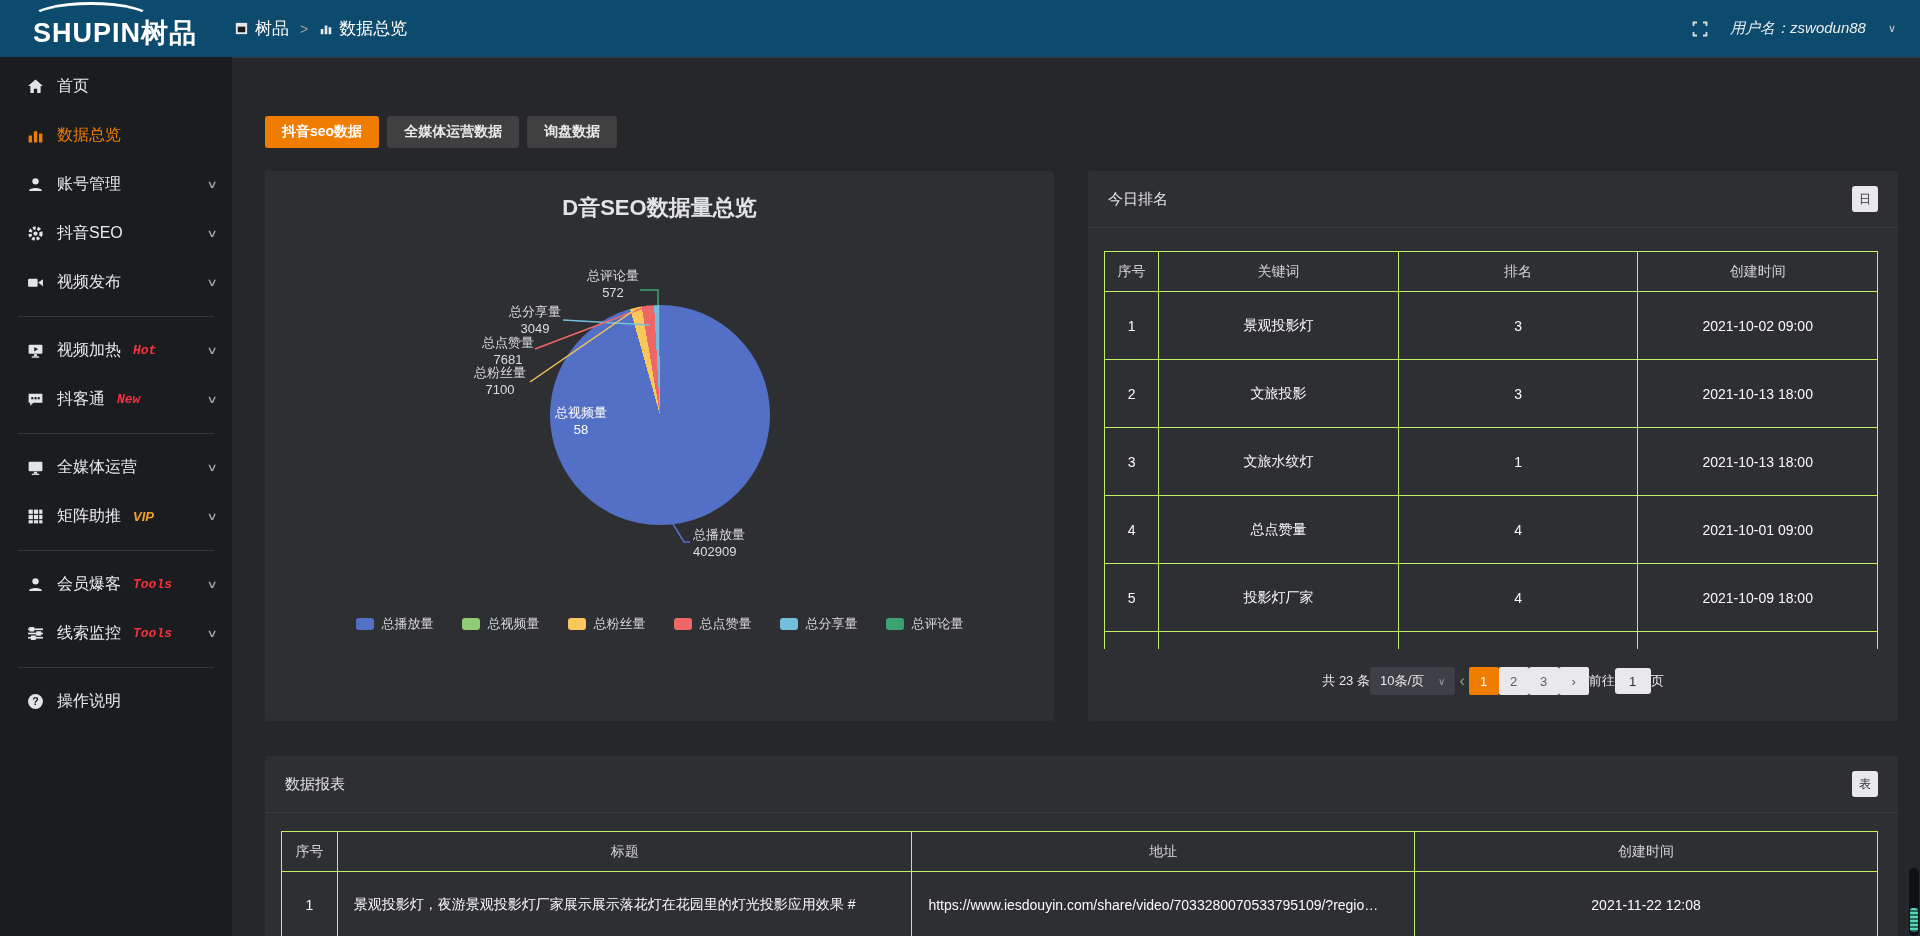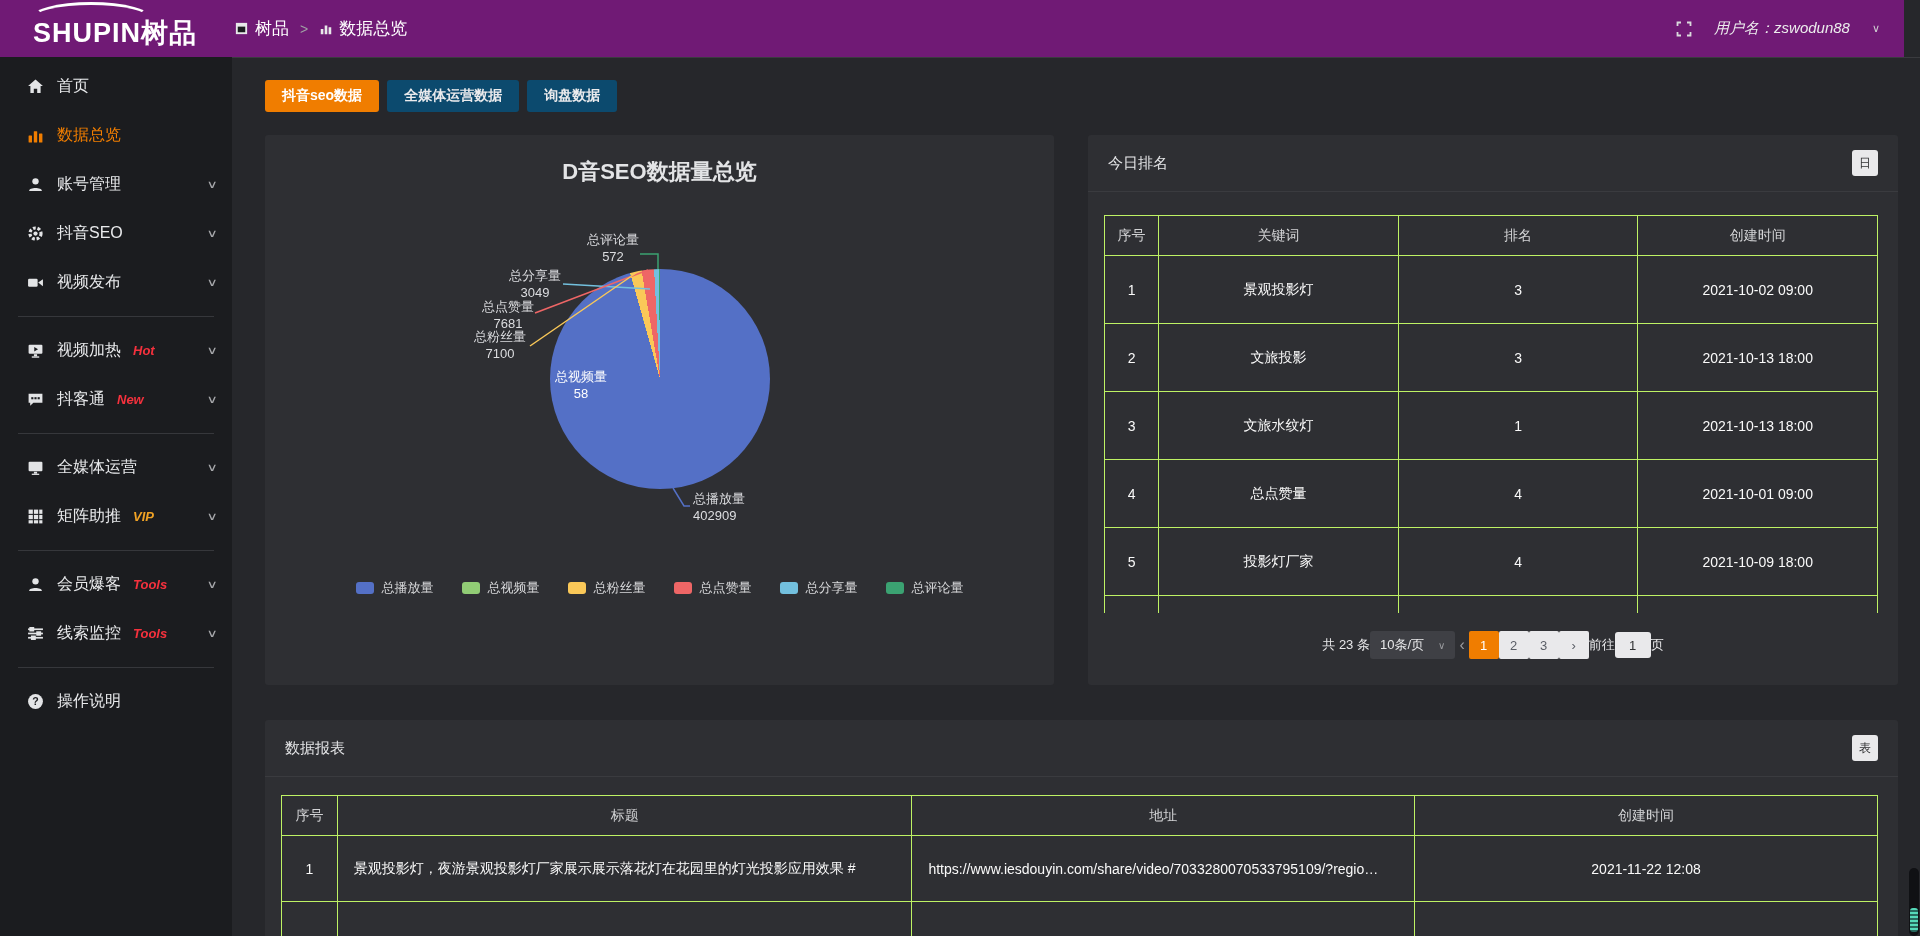--- a/index.html
+++ b/index.html
@@ -2,48 +2,48 @@
 <html><head>
 <meta charset="utf-8">
 <style>
   * { margin:0; padding:0; box-sizing:border-box; }
   html,body { width:1920px; height:936px; }
   body {
     font-family:"Liberation Sans","DejaVu Sans",sans-serif;
     background:#26272b; color:#e6e6e8; overflow:hidden; position:relative;
   }
   
-  .topbar { position:absolute; top:0; left:0; right:16px; height:57px;
-    background:#701a75; display:flex; align-items:center; z-index:5; }
+  .topbar { position:absolute; top:0; left:0; right:0; height:57px;
+    background:#0c4a6e; display:flex; align-items:center; z-index:5; }
   .logo { width:232px; height:57px; position:relative; display:flex; align-items:flex-end; padding:0 0 6px 33px; flex:none; }
   .logo-text { font-size:27px; font-weight:bold; letter-spacing:1px; color:#fff; white-space:nowrap; }
   .logo-arc { position:absolute; top:2px; left:30px; width:122px; height:34px;
     border:3px solid transparent; border-top:3px solid #fff; border-radius:50%; }
   .breadcrumb { display:flex; align-items:center; gap:9px; font-size:17px; color:#fff; margin-left:2px; }
   .breadcrumb .sep { color:#9fa0a4; font-size:14px; margin:0 2px; }
   .crumb { display:flex; align-items:center; gap:6px; cursor:pointer; }
   .topbar-right { margin-left:auto; display:flex; align-items:center; gap:22px; padding-right:24px; }
   .username { font-size:15px; color:#eceded; display:flex; align-items:center; gap:22px;font-style:italic; }
   .chev-down { font-size:11px; color:#cfcfd2; }
   
   .sidebar { position:absolute; top:57px; left:0; bottom:0; width:232px; background:#1b1c1f; padding-top:5px; }
   .side-item { height:49px; display:flex; align-items:center; padding:0 16px 0 27px;
     font-size:16px; color:#e9eaec; cursor:pointer; }
   .side-item .s-icon { width:17px; height:17px; margin-right:13px; flex:none; display:flex; }
   .side-item.active { color:#f07d00; }
   .badge { margin-left:12px; font-size:13px; font-style:italic; font-weight:bold; }
-  .badge.red { color:#f5313d; } .badge.gold { color:#f1a325; }
+  .badge.red { color:#f5313d;font-family:Liberation Mono, monospace; } .badge.gold { color:#f1a325; }
   .side-chevron { margin-left:auto; color:#a7a8ab; font-size:11px; transform:scaleX(1.4); }
   .side-divider { height:1px; background:#36373b; margin:9px 18px; }
   
   .content { position:absolute; left:232px; top:57px; right:0; bottom:0;
     border-top:1px solid #3a3b3f; padding:22px 22px 0 33px; overflow:hidden; background:#26272b; }
-  .tabs { display:flex; gap:8px; }
+  .tabs { display:flex; gap:8px;margin-top:36px; }
   .tab { height:32px; padding:0 17px; display:flex; align-items:center; border-radius:3px;
-    background:#0c4a6e; color:#ebebed; font-size:14px; font-weight:bold; cursor:pointer; }
+    background:#404040; color:#ebebed; font-size:14px; font-weight:bold; cursor:pointer; }
   .tab.active { background:#f07d00; color:#fff; }
   .panels { margin-top:23px; display:flex; gap:34px; height:550px; }
   .panel { background:#2e2f33; border-radius:3px; position:relative; }
   .panel-header { height:57px; display:flex; align-items:center; justify-content:space-between;
     padding:0 20px; border-bottom:1px solid #3a3b3f; }
   .panel-title { font-size:15px; color:#e4e5e7; }
   .corner-btn { width:26px; height:26px; border-radius:3px; display:flex; align-items:center;
     justify-content:center; font-size:12px; cursor:pointer; }
   .corner-btn.dark { background:#46474c; color:#fff; }
   .corner-btn.light { background:#e9e9eb; color:#303133; }

